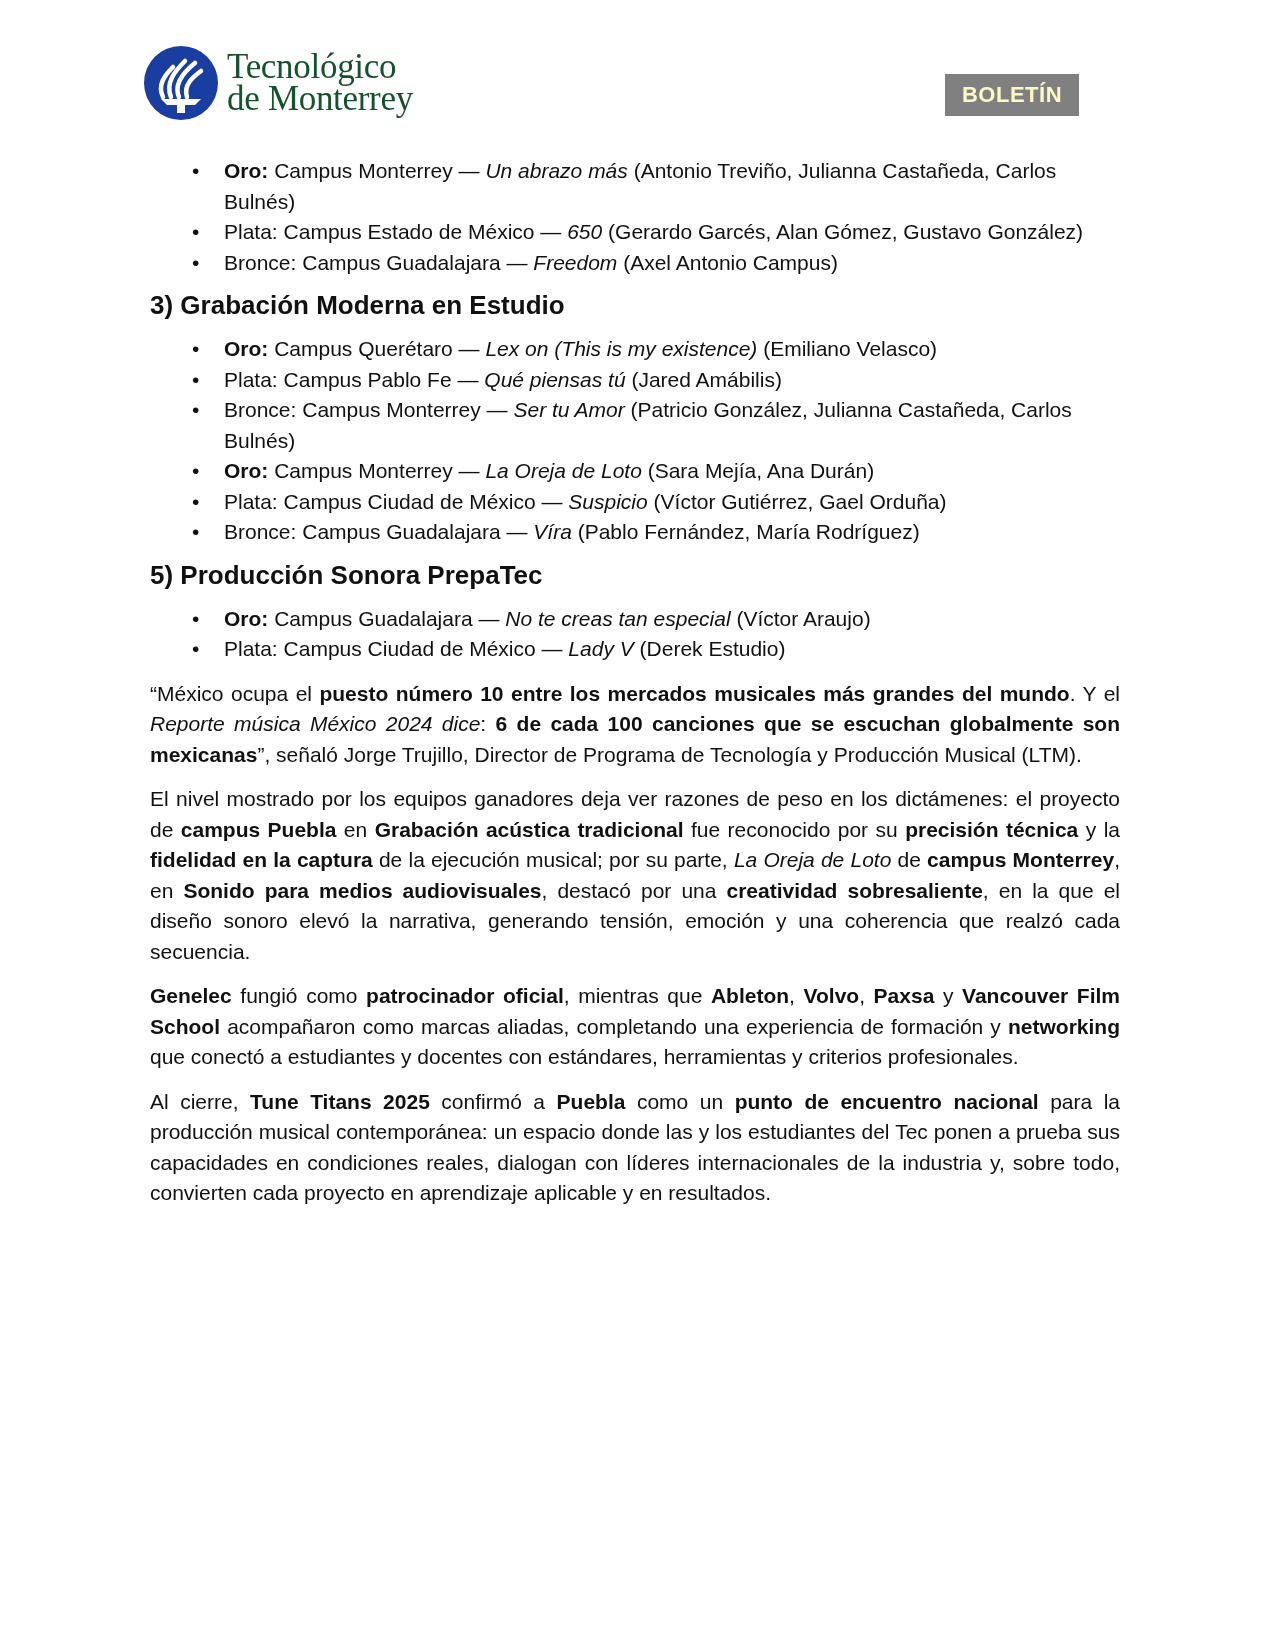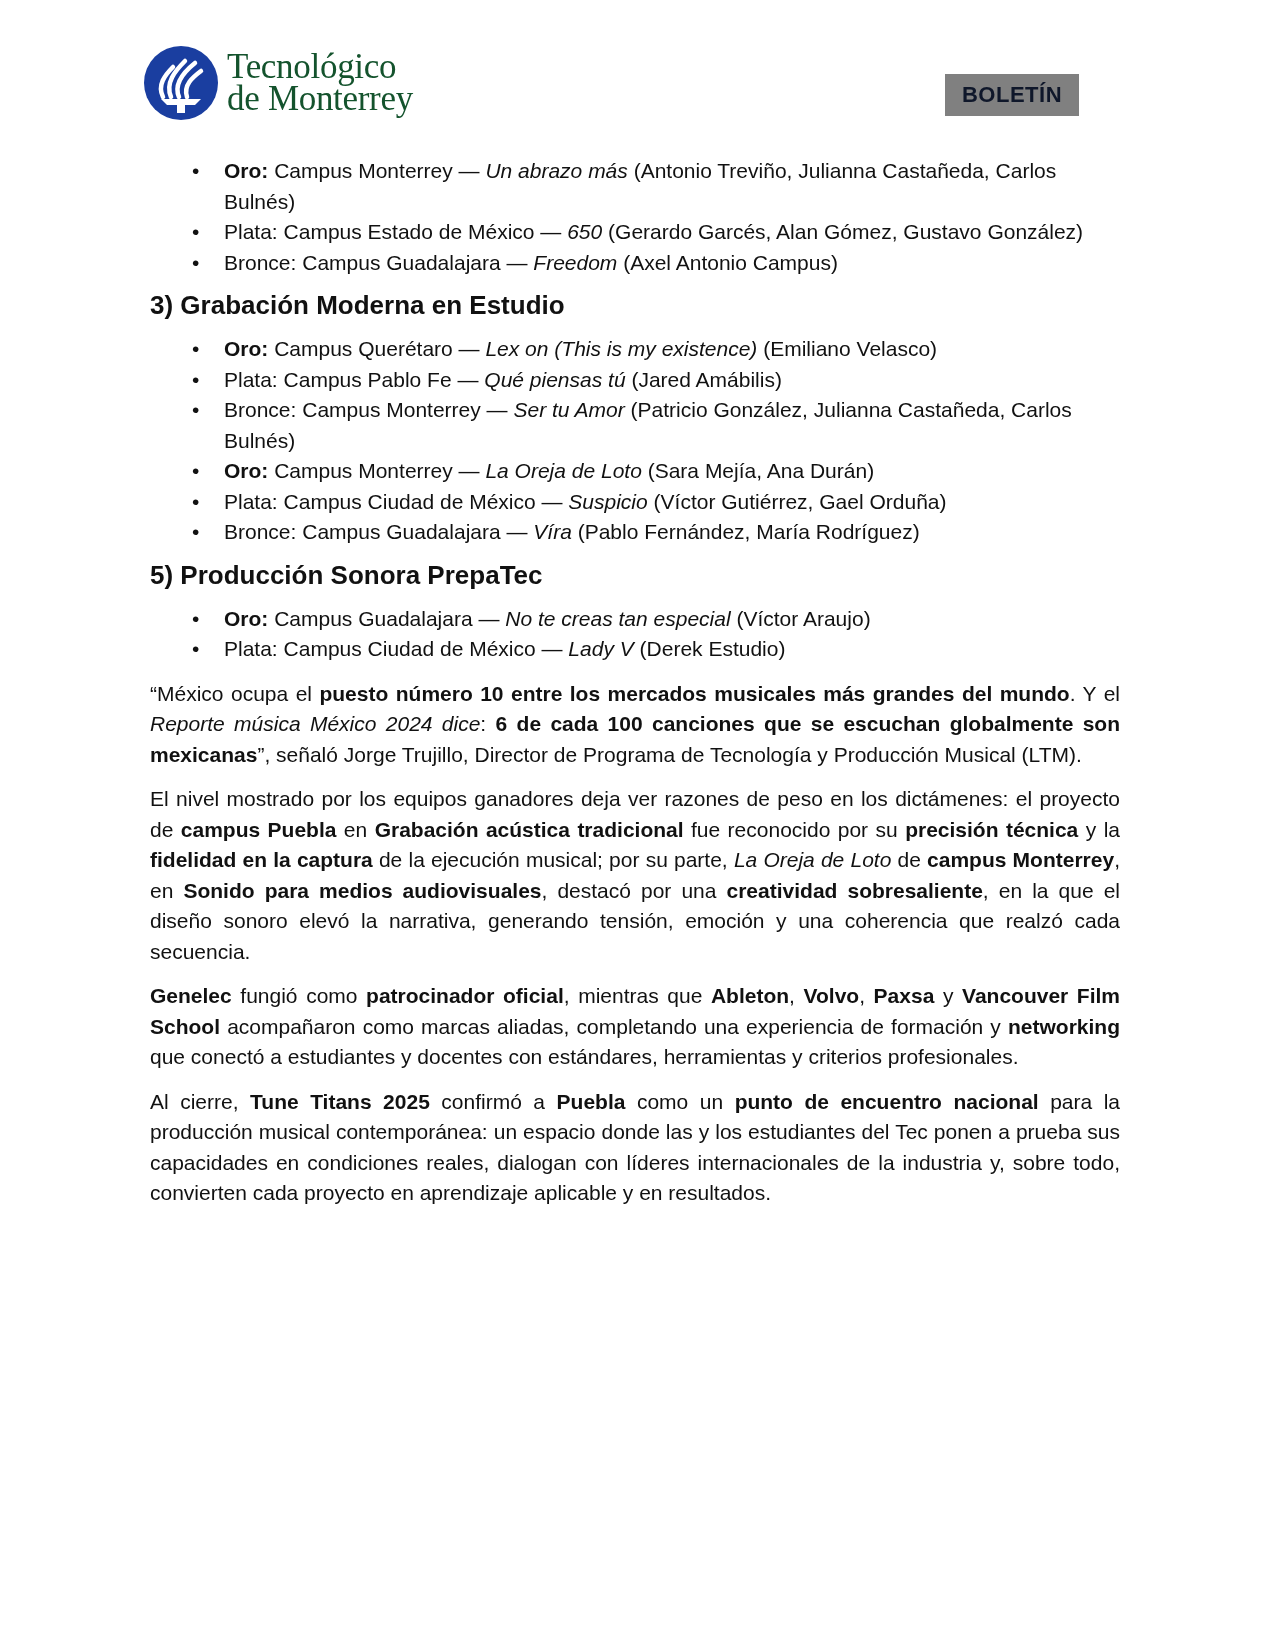--- a/index.html
+++ b/index.html
@@ -4,21 +4,21 @@
 <style>
   html, body { margin: 0; padding: 0; background: #ffffff; }
   body { width: 1275px; height: 1650px; position: relative; overflow: hidden;
          font-family: "Liberation Sans", sans-serif; color: #111; }
   .header { position: absolute; left: 0; top: 0; width: 1275px; height: 140px; }
   .logo { position: absolute; left: 143px; top: 45px; display: flex; align-items: center; }
   .logo-mark { width: 76px; height: 76px; }
   .logo-text { margin-left: 8px; font-family: "Liberation Serif", serif; color: #14532d;
                font-size: 35px; line-height: 32px; letter-spacing: -0.3px; }
   .badge { position: absolute; left: 945px; top: 74px; width: 134px; height: 42px; background: #808080;
-           color: #0f172a; font-weight: bold; font-size: 22px; display: flex; align-items: center;
+           color: #fef9c3; font-weight: bold; font-size: 22px; display: flex; align-items: center;
            justify-content: center; letter-spacing: 0.5px; }
   .content { position: absolute; left: 150px; top: 156px; width: 970px; font-size: 21px; line-height: 30.5px; }
   ul { list-style: none; margin: 0; padding: 0; }
   li { position: relative; padding-left: 74px; margin: 0; }
   li .bullet { position: absolute; left: 42px; top: 0; }
   h3 { margin: 12px 0 14px 0; font-size: 26px; font-weight: bold; line-height: 30px; }
   .section-list { margin-bottom: 0; }
   p { margin: 14px 0 0 0; text-align: justify; }
   i { }
   b { font-weight: bold; }

